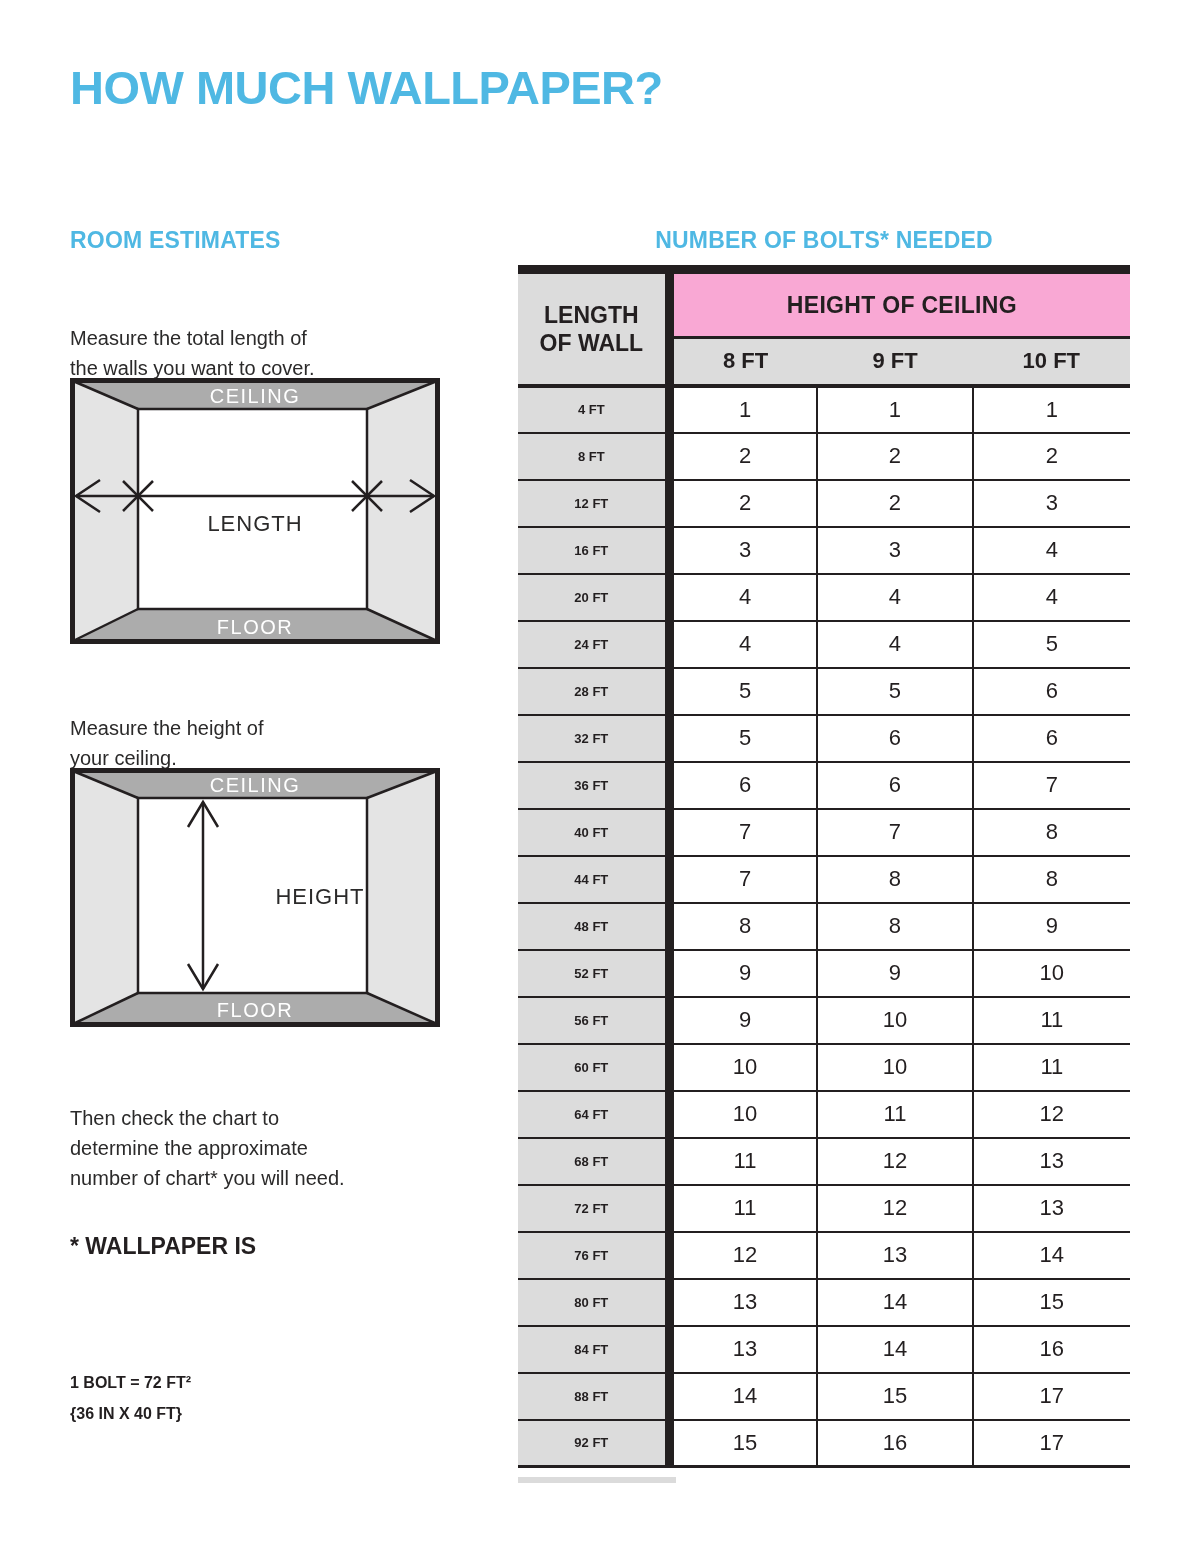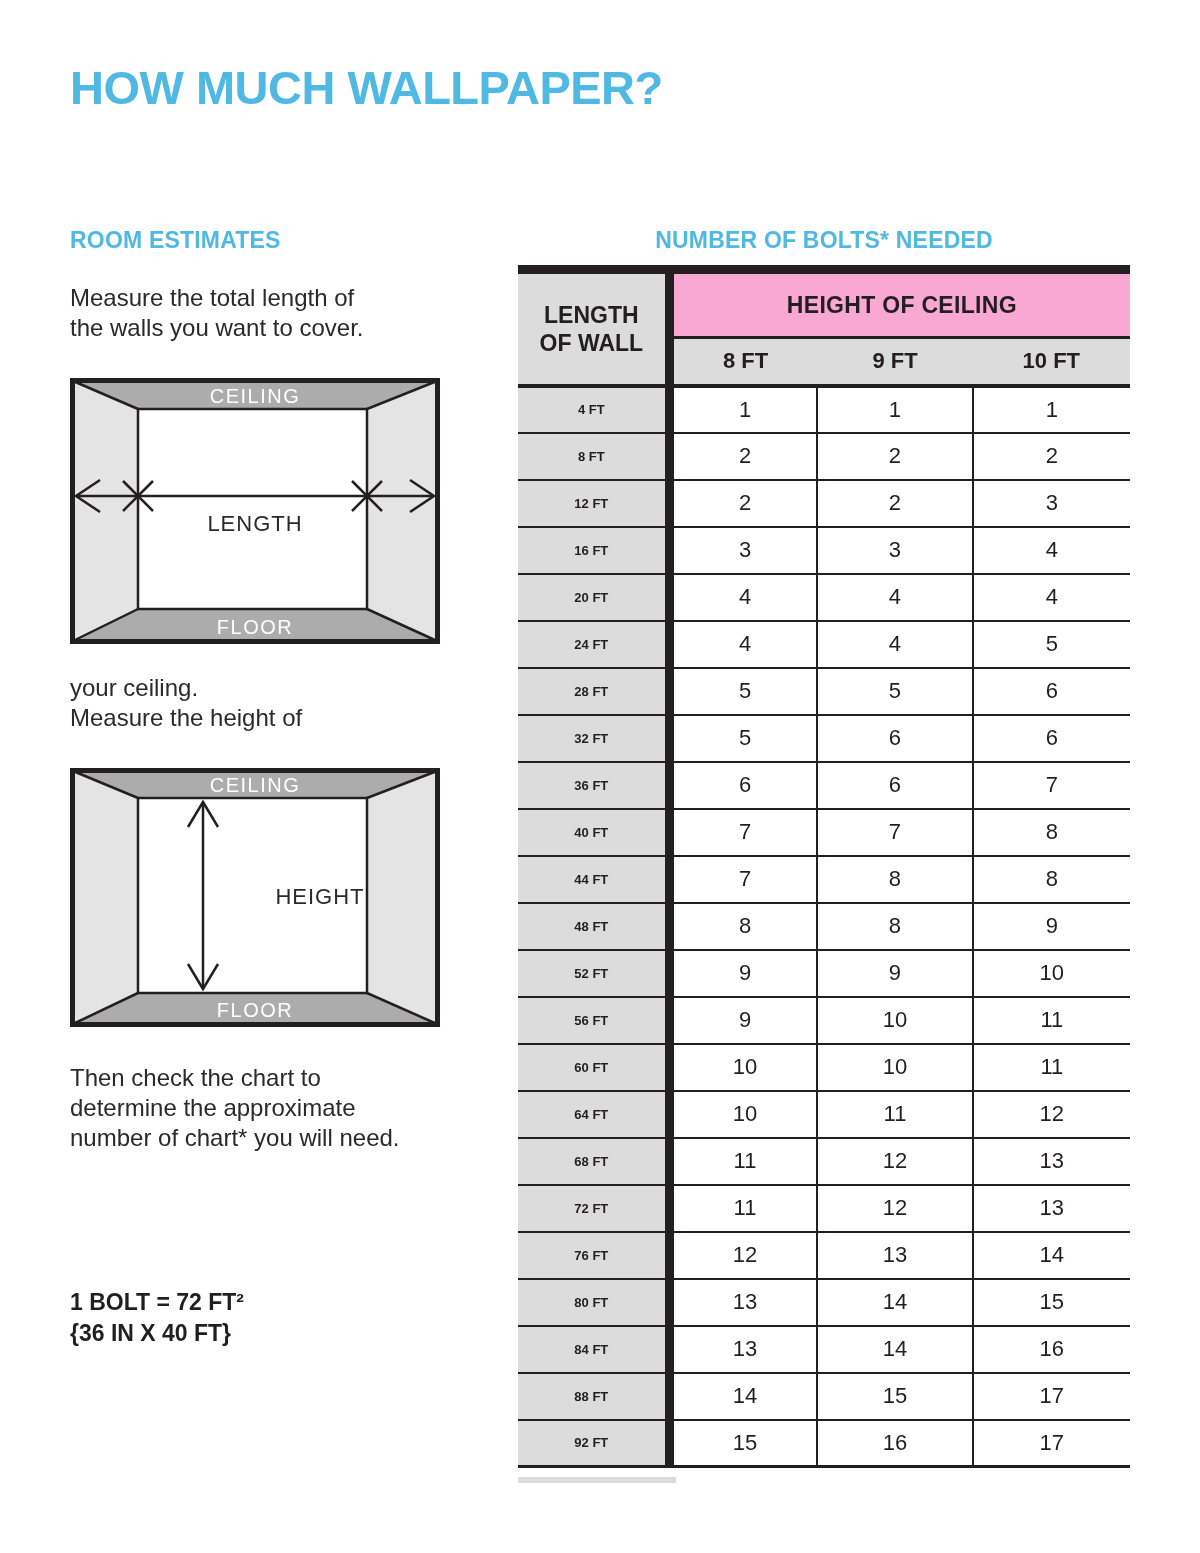--- a/index.html
+++ b/index.html
@@ -21,34 +21,34 @@
   }
   .section-head {
     font-size: 23px; font-weight: bold; color: #4FB8E3; letter-spacing: 0.2px;
   }
   .room-estimates-head { left: 70px; top: 227px; }
   .bolts-head { left: 518px; top: 227px; width: 612px; text-align: center; }
 
   
   .copy {
     left: 70px; width: 400px;
-    font-size: 24px; line-height: 30px; color: #2b2a2a;
+    font-size: 20px; line-height: 30px; color: #2b2a2a; margin-top: 40px;
   }
   .step1 { top: 283px; }
   .step2 { top: 673px; }
   .step3 { top: 1063px; }
 
   .footnote {
     left: 70px; top: 1232px;
     font-size: 23px; line-height: 29px; font-weight: bold;
   }
   .footnote .indent { padding-left: 18px; }
   .bolt-eq {
-    left: 70px; top: 1287px;
-    font-size: 23px; line-height: 31px; font-weight: bold;
+    left: 70px; top: 1367px;
+    font-size: 16px; line-height: 31px; font-weight: bold;
   }
 
   
   .diagram1 { left: 70px; top: 378px; }
   .diagram2 { left: 70px; top: 768px; }
   .diag-label { font-size: 22px; letter-spacing: 1px; fill: #2b2a2a; }
   .diag-band-label { font-size: 20px; letter-spacing: 1.5px; fill: #ffffff; }
 
   
   .bolt-table-wrap { left: 518px; top: 265px; }
@@ -123,22 +123,22 @@
     <line x1="53" y1="133" x2="83" y2="103"></line>
     <line x1="282" y1="103" x2="312" y2="133"></line>
     <line x1="282" y1="133" x2="312" y2="103"></line>
   </g>
   <text class="diag-band-label" x="185" y="25" text-anchor="middle">CEILING</text>
   <text class="diag-band-label" x="185" y="256" text-anchor="middle">FLOOR</text>
   <text class="diag-label" x="185" y="153" text-anchor="middle">LENGTH</text>
 </svg>
 
 <div class="abs copy step2">
+  <div>Measure the height of</div>
   <div>your ceiling.</div>
-  <div>Measure the height of</div>
 </div>
 
 <svg class="abs diagram2" width="370" height="259" viewBox="0 0 370 259">
   <rect x="2.5" y="2.5" width="365" height="254" fill="#E4E4E4" stroke="none"></rect>
   <polygon points="3,3 367,3 297,30 68,30" fill="#ACACAC"></polygon>
   <polygon points="3,256 367,256 297,225 68,225" fill="#ACACAC"></polygon>
   <rect x="68" y="30" width="229" height="195" fill="#ffffff" stroke="#231F20" stroke-width="2.5"></rect>
   <line x1="3" y1="3" x2="68" y2="30" stroke="#231F20" stroke-width="2.5"></line>
   <line x1="367" y1="3" x2="297" y2="30" stroke="#231F20" stroke-width="2.5"></line>
   <line x1="3" y1="256" x2="68" y2="225" stroke="#231F20" stroke-width="2.5"></line>
@@ -155,20 +155,21 @@
   <text class="diag-label" x="250" y="136" text-anchor="middle">HEIGHT</text>
 </svg>
 
 <div class="abs copy step3">
   <div>Then check the chart to</div>
   <div>determine the approximate</div>
   <div>number of chart* you will need.</div>
 </div>
 
 <div class="abs footnote">
+  <div><span>*</span> <span>WALLPAPER IS</span></div>
 </div>
 
 <div class="abs bolt-eq">
   <div>1 BOLT = 72 FT²</div>
   <div>{36 IN X 40 FT}</div>
 </div>
 
 <div class="abs section-head bolts-head">NUMBER OF BOLTS* NEEDED</div>
 
 <div class="abs bolt-table-wrap">

